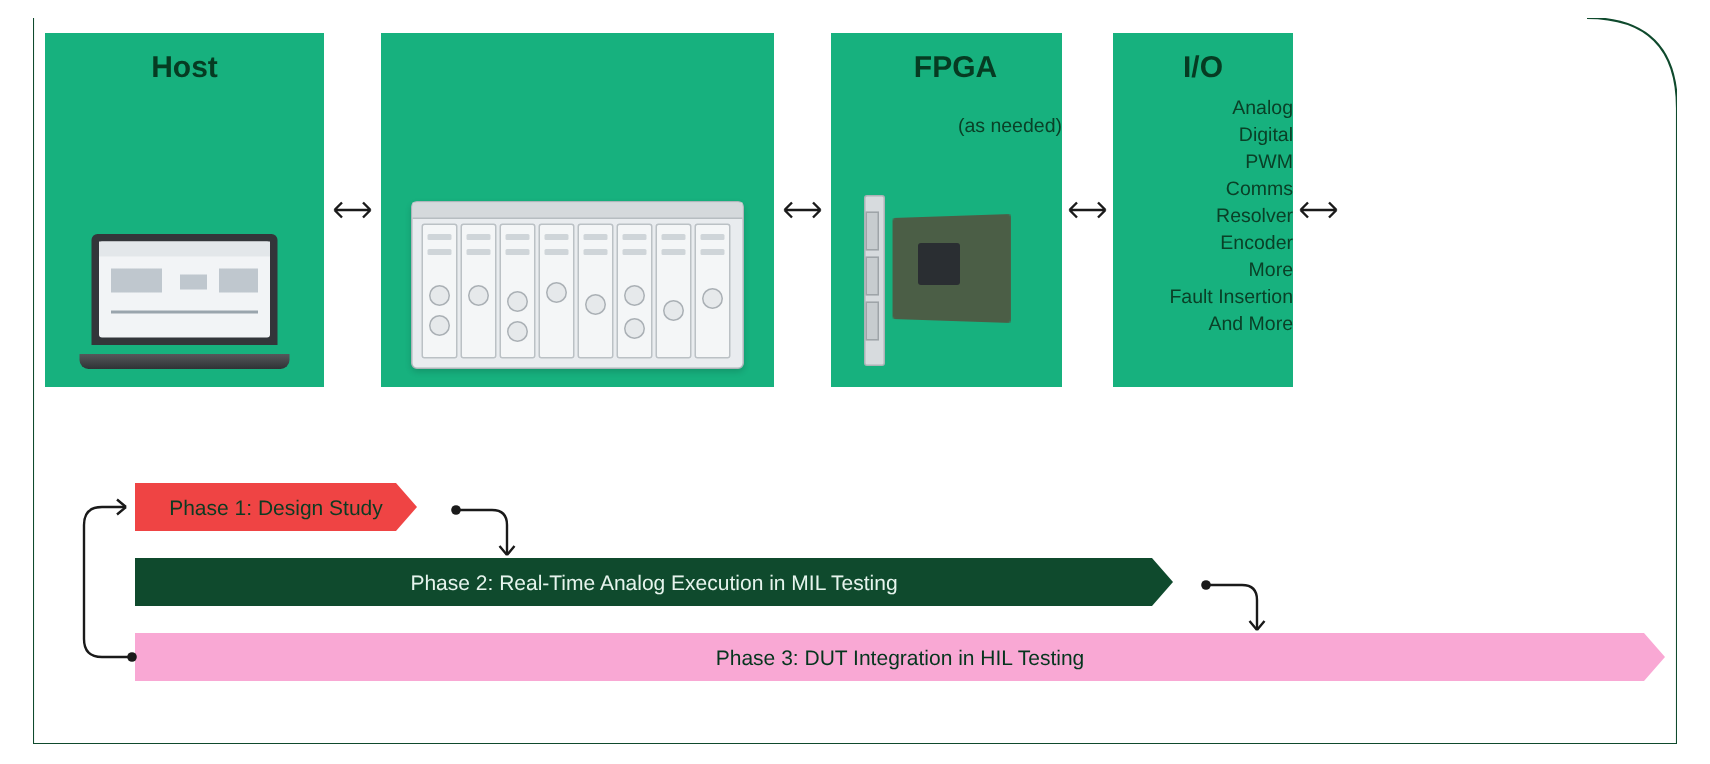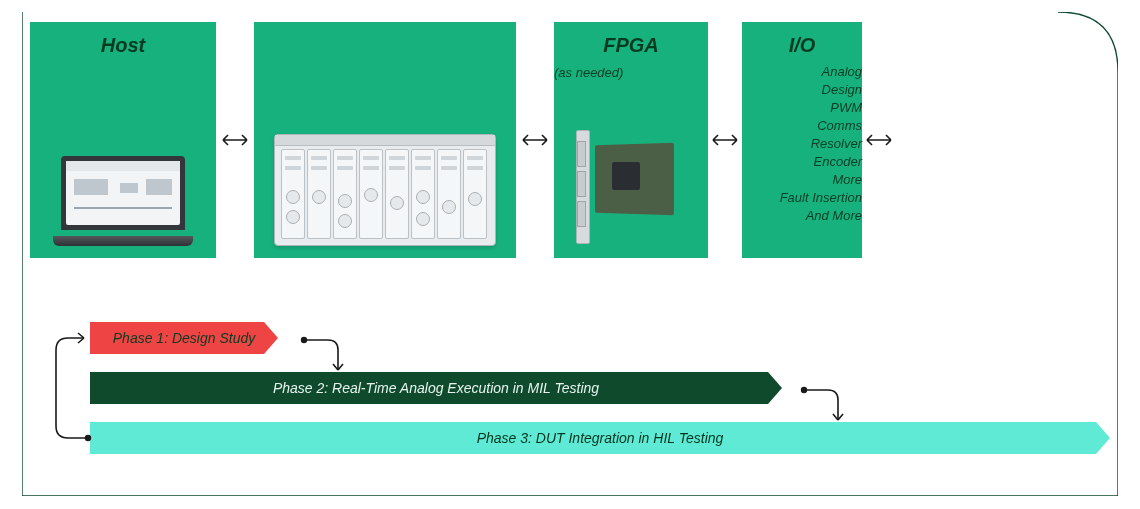--- a/index.html
+++ b/index.html
@@ -6,21 +6,20 @@
   margin:0;
   background:#fff;
   font-family:-apple-system,BlinkMacSystemFont,"Segoe UI",Arial,sans-serif;
   -webkit-font-smoothing:antialiased;
 }
 .page{
   width:976px;
   height:509px;
   position:relative;
   box-sizing:border-box;
-  font-style:italic;
 }
 
 .edge{
   position:absolute;
   pointer-events:none;
 }
 .edge svg{position:absolute;left:0;top:0;}
 .panel-row{
   position:absolute;
   left:30px;
@@ -38,40 +37,40 @@
   box-sizing:border-box;
 }
 .panel-heading{
   text-align:center;
   font-size:20px;
   font-weight:600;
   padding-top:12px;
   color:#063B22;
 }
 .panel-sub{
-  text-align:left;
+  text-align:right;
   font-size:13px;
   color:#0A4027;
-  margin-top:8px;
+  margin-top:19px;
 }
 .gap{
   width:38px;
   height:236px;
   display:flex;
   align-items:center;
   justify-content:center;
 }
 .arrow-h{
   width:32px;
   height:14px;
 }
 .arrow-h svg{display:block;}
 .panel-host{width:186px;}
 .panel-rt{width:262px;}
-.panel-fpga{width:154px;}
+.panel-fpga{width:154px;padding-left:12px;}
 .panel-io{width:120px;}
 .panel-dut{width:188px;}
 .gap-narrow{width:34px;}
 .illus{
   position:absolute;
   left:0;
   right:0;
   bottom:12px;
   display:flex;
   align-items:center;
@@ -139,21 +138,21 @@
   clip-path:polygon(0 0, calc(100% - 14px) 0, 100% 50%, calc(100% - 14px) 100%, 0 100%);
 }
 .phase2{
   left:42px;top:50px;width:692px;
   background:#0F4A2D;
   color:#E6F4ED;
   clip-path:polygon(0 0, calc(100% - 14px) 0, 100% 50%, calc(100% - 14px) 100%, 0 100%);
 }
 .phase3{
   left:42px;top:100px;width:1020px;
-  background:#5eead4;
+  background:#f9a8d4;
   color:#05351D;
   clip-path:polygon(0 0, calc(100% - 14px) 0, 100% 50%, calc(100% - 14px) 100%, 0 100%);
 }
 .connector{position:absolute;pointer-events:none;}
 .connector svg{position:absolute;left:0;top:0;overflow:visible;}
 </style>
 </head>
 <body>
 
 <div class="page">
@@ -253,21 +252,21 @@
         <svg width="32" height="14">
             <path d="M4 7 L28 7 M4 7 L9 2 M4 7 L9 12 M28 7 L23 2 M28 7 L23 12" stroke="#1A1A1A" stroke-width="1.6" fill="none"></path>
           </svg>
       </div>
     </div>
 
     <div class="panel panel-io">
       <div class="panel-heading">I/O</div>
       <div class="iolist" id="io-list">
           <div>Analog</div>
-          <div>Design</div>
+          <div>Digital</div>
           <div>PWM</div>
           <div>Comms</div>
           <div>Resolver</div>
           <div>Encoder</div>
           <div>More</div>
           <div>Fault Insertion</div>
           <div>And More</div>
         </div>
     </div>
 

